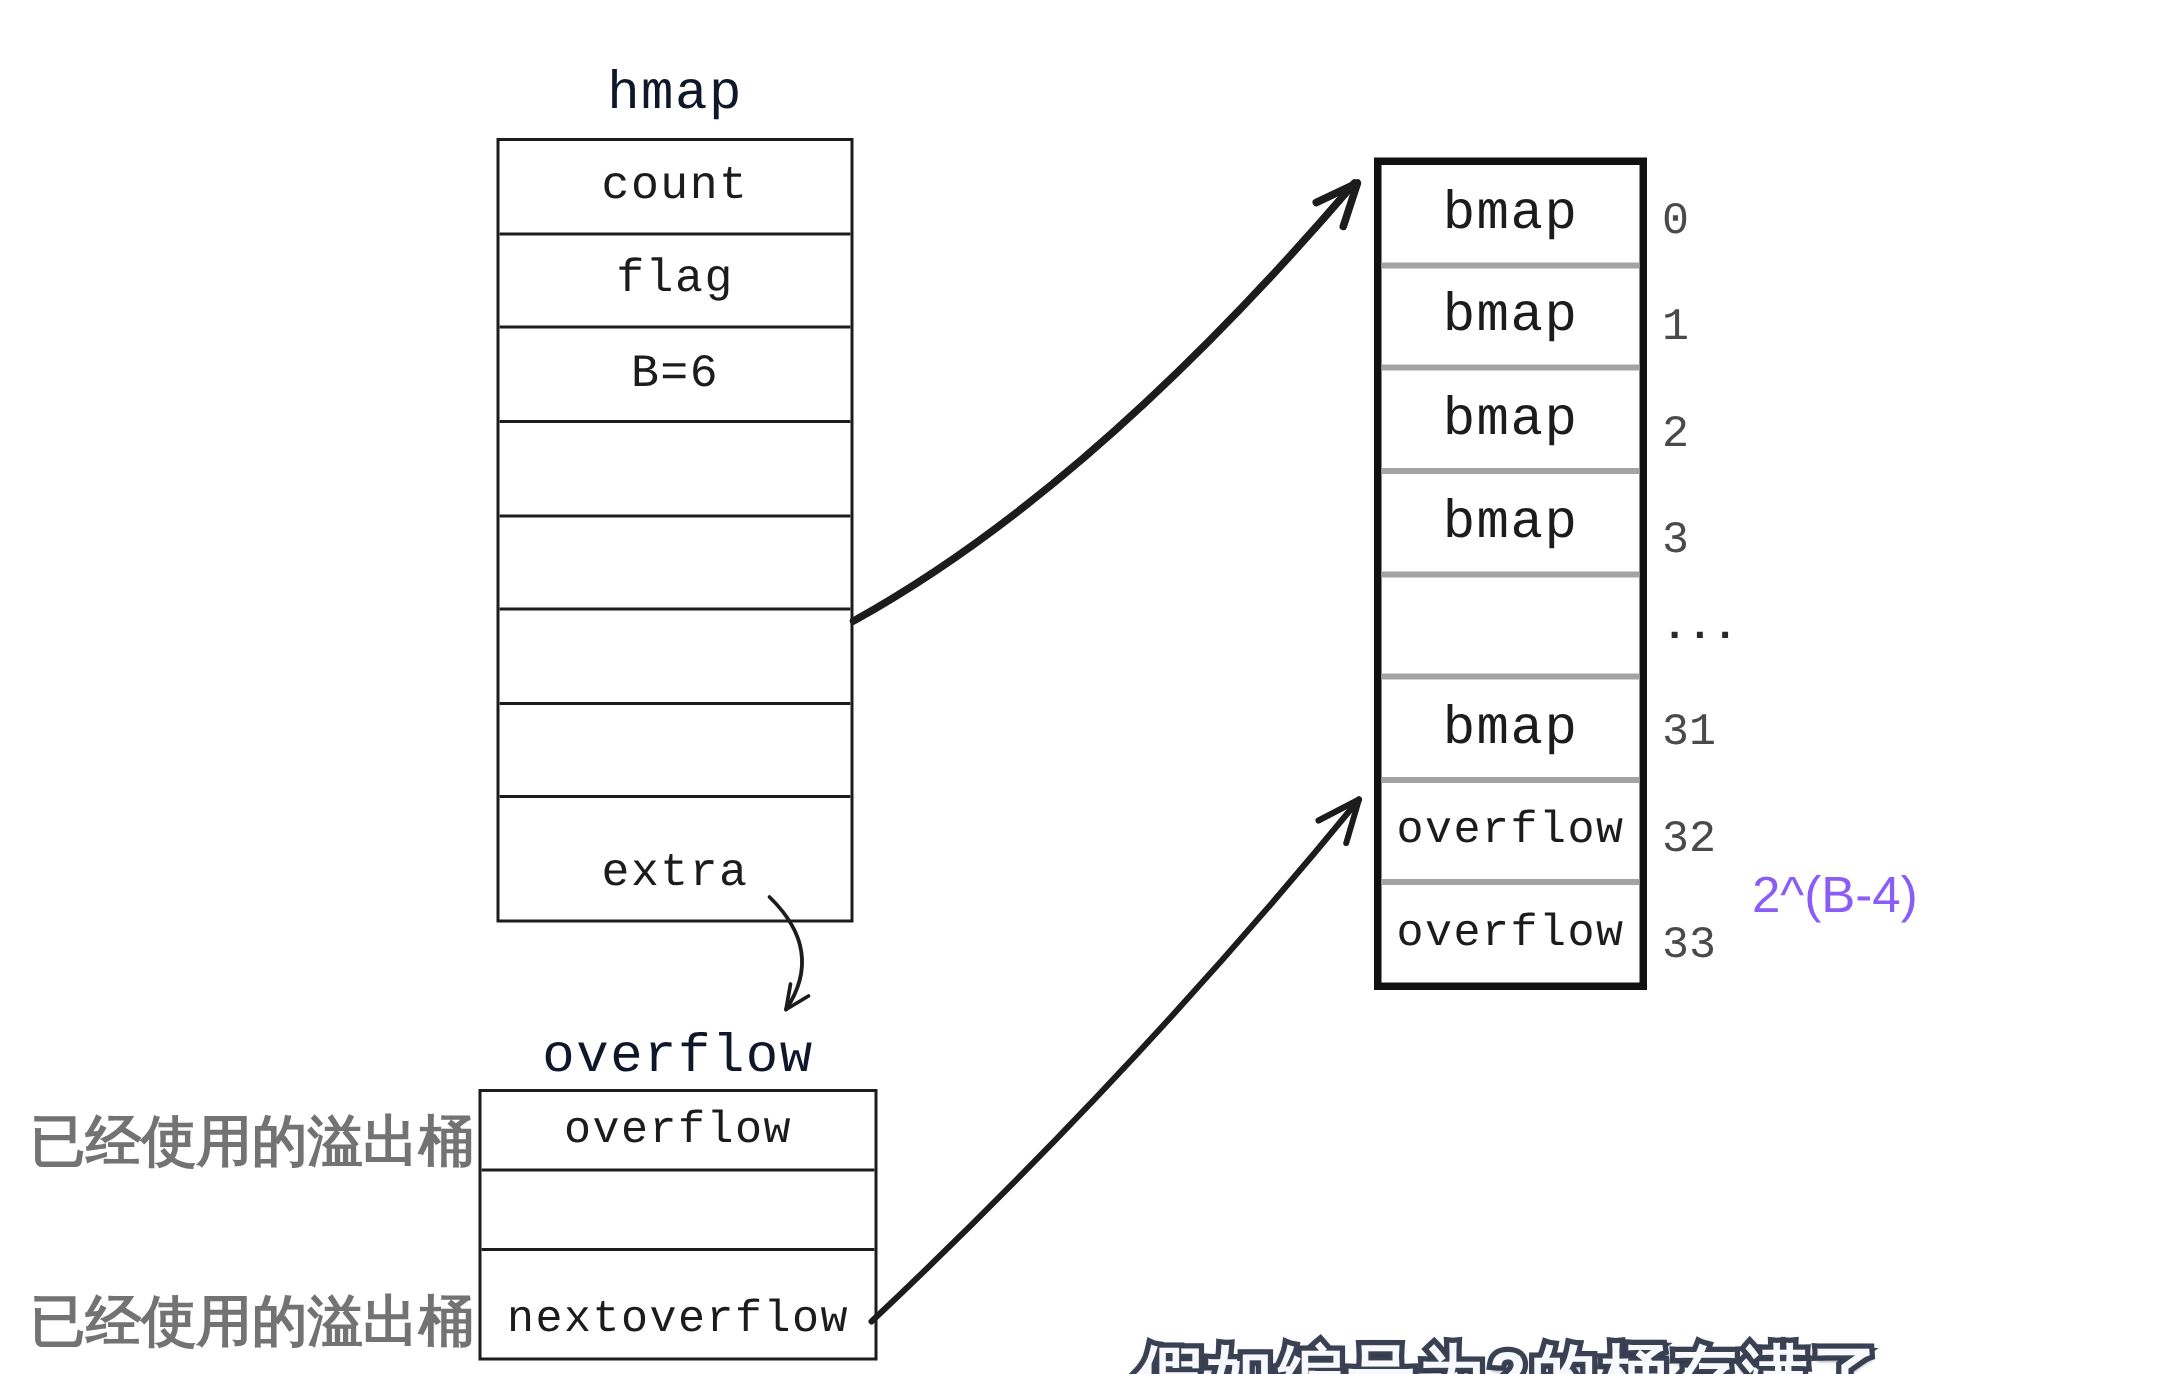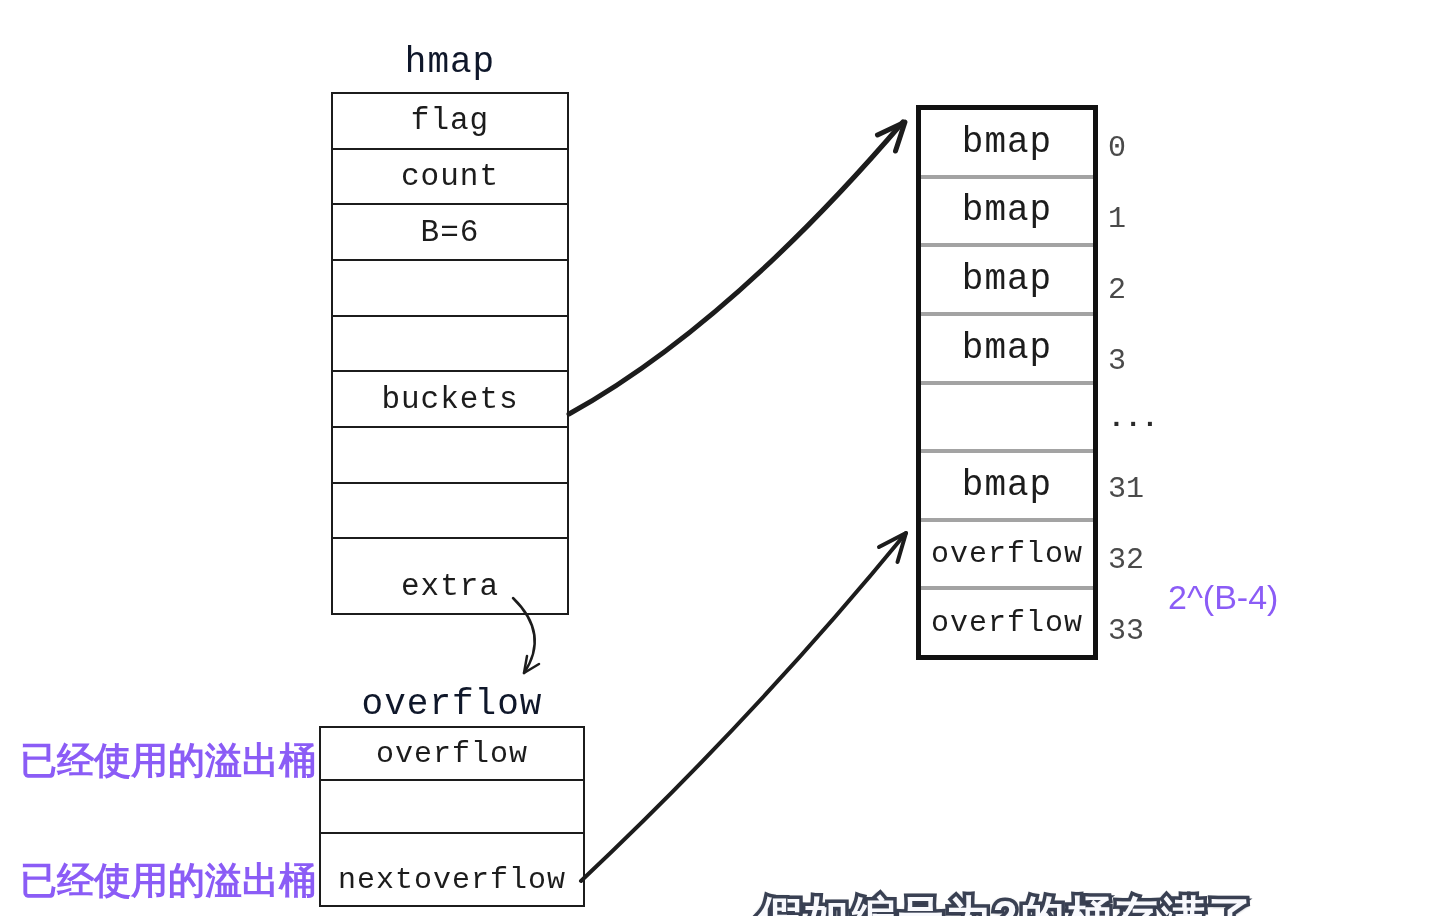--- a/index.html
+++ b/index.html
@@ -86,21 +86,21 @@
     font-size: 34px;
     color: #8b5cf6;
     white-space: nowrap;
   }
 
   .cn-label {
     position: absolute;
     font-family: "DejaVu Serif", "Liberation Serif", serif;
     font-weight: 600;
     font-size: 37px;
-    color: #8b5cf6;
+    color: #737373;
     text-align: center;
     white-space: nowrap;
   }
 
   .caption {
     position: absolute;
     font-family: "Liberation Sans", "DejaVu Sans", sans-serif;
     font-weight: bold;
     font-size: 44px;
     letter-spacing: 3px;
@@ -119,26 +119,25 @@
   svg.arrows path { stroke: #1c1c1c; fill: none; stroke-linecap: round; stroke-linejoin: round; }
 </style>
 </head>
 <body>
 
 <div id="canvas">
 
   <div class="struct-title" style="left:331px; top:42px; width:238px;">hmap</div>
 
   <div class="struct" style="left:331px; top:92px; width:238px; height:523px;">
+    <div class="cell">count</div>
     <div class="cell">flag</div>
-    <div class="cell">count</div>
     <div class="cell">B=6</div>
     <div class="cell"></div>
     <div class="cell"></div>
-    <div class="cell">buckets</div>
     <div class="cell"></div>
     <div class="cell"></div>
     <div class="cell">extra</div>
   </div>
 
   <div class="bucket-array" style="left:916px; top:105px; width:182px; height:555px;">
     <div class="brow">bmap</div>
     <div class="brow">bmap</div>
     <div class="brow">bmap</div>
     <div class="brow">bmap</div>

